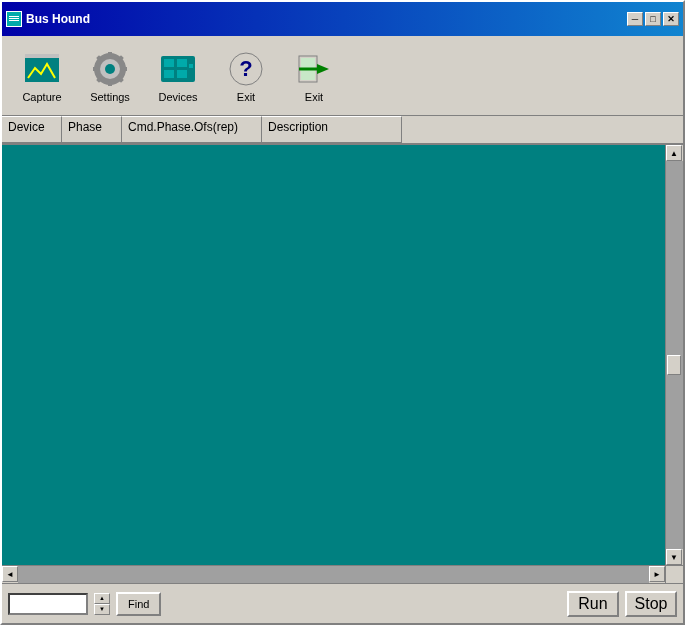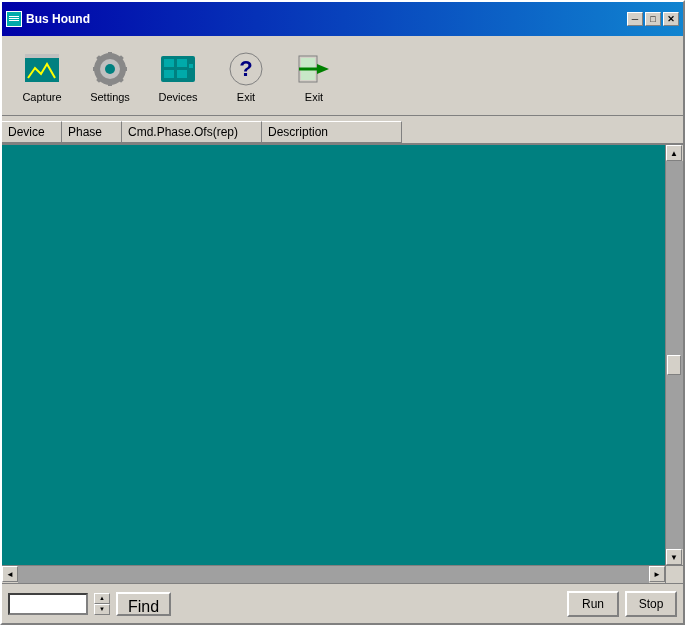--- a/index.html
+++ b/index.html
@@ -124,21 +124,20 @@
       padding-right: 10px;
     }
 
     
     .col-headers {
       display: flex;
       background: #d4d0c8;
       border-bottom: 2px solid #808080;
       height: 29px;
       flex-shrink: 0;
-      align-items: flex-end;
     }
     .col-header {
       border-right: 1px solid #808080;
       padding: 3px 6px;
       font-size: 12px;
       font-weight: normal;
       color: #000;
       background: #d4d0c8;
       border-top: 1px solid #ffffff;
       border-bottom: 1px solid #808080;
@@ -268,32 +267,32 @@
       font-size: 6px;
     }
     .find-btn {
       height: 24px;
       padding: 4px 10px;
       background: #d4d0c8;
       border: 2px solid #ffffff;
       border-bottom-color: #808080;
       border-right-color: #808080;
       cursor: pointer;
-      font-size: 16px;
+      font-size: 11px;
     }
     .spacer { flex: 1; }
     .action-btn {
       height: 26px;
       width: 52px;
       background: #d4d0c8;
       border: 2px solid #ffffff;
       border-bottom-color: #808080;
       border-right-color: #808080;
       cursor: pointer;
-      font-size: 12px;
+      font-size: 16px;
     }
   </style>
 </head>
 <body>
 
 <div class="window">
 
   <div class="title-bar">
     <div class="title-bar-left">
       <div class="title-icon">

